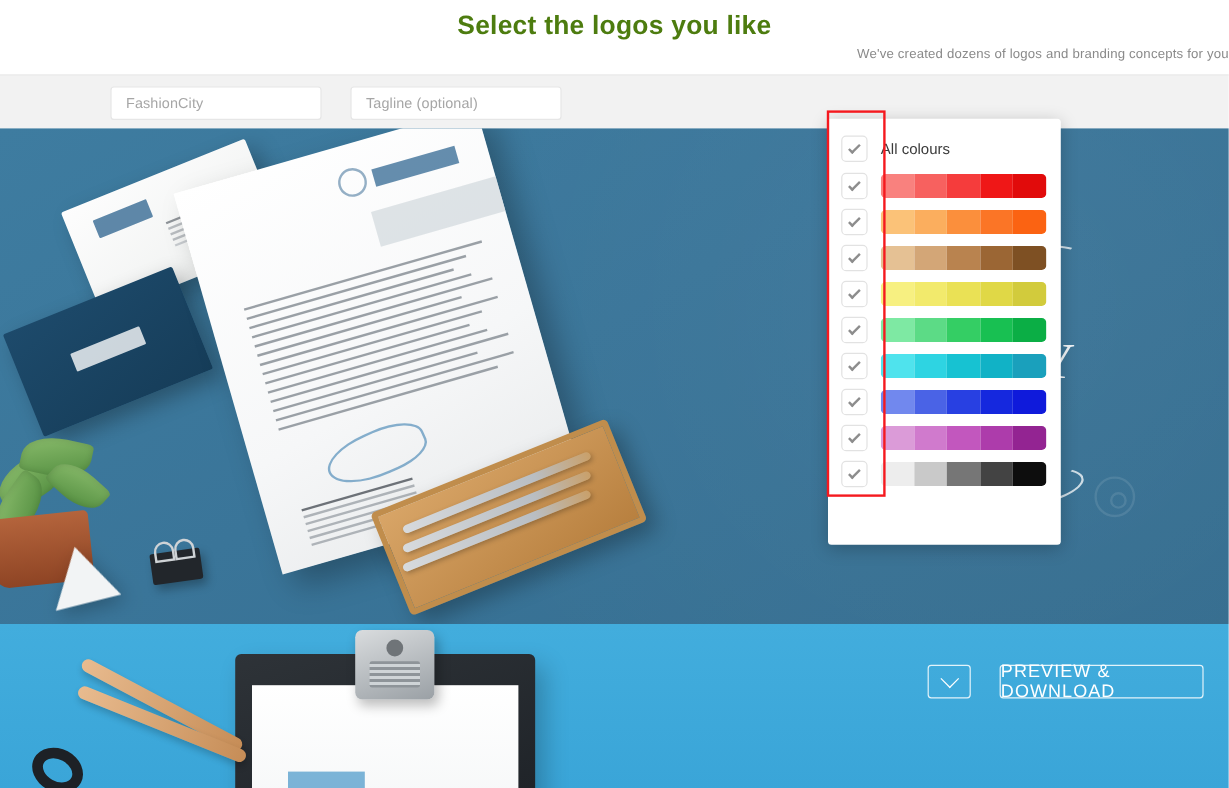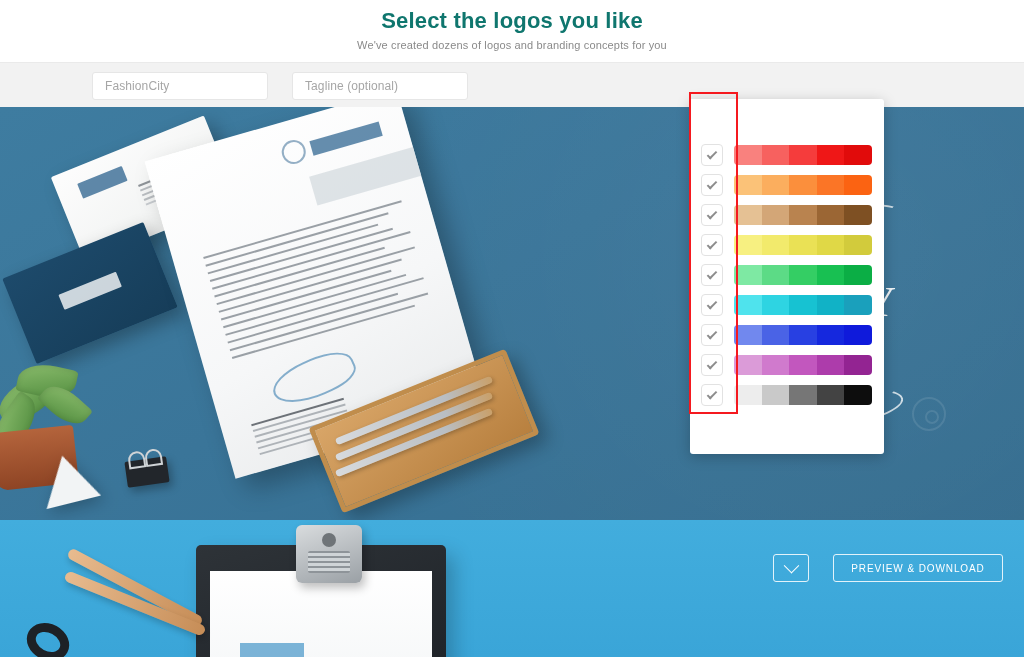--- a/index.html
+++ b/index.html
@@ -9,25 +9,25 @@
     overflow: hidden; background: #fff;
   }
   .page { position: relative; width: 1024px; height: 657px; overflow: hidden; }
 
   
   .header {
     position: absolute; left: 0; top: 0; width: 1024px; height: 62px;
     background: #ffffff; text-align: center;
   }
   .header-title {
-    font-size: 22px; font-weight: bold; color: #0f766e;
+    font-size: 22px; font-weight: bold; color: #4d7c0f;
     letter-spacing: .2px; padding-top: 8px; line-height: 26px;
   }
   .header-sub {
-    font-size: 11px; color: #8a8a8a; padding-top: 5px; letter-spacing: .15px;
+    font-size: 11px; color: #8a8a8a; padding-top: 5px; letter-spacing: .15px; text-align: right;
   }
 
   
   .toolbar {
     position: absolute; left: 0; top: 62px; width: 1024px; height: 45px;
     background: #f2f2f2; border-top: 1px solid #eaeaea;
   }
   .field {
     position: absolute; top: 9px; height: 28px;
     background: #fff; border: 1px solid #e6e6e6; border-radius: 3px;
@@ -224,21 +224,21 @@
   }
   .scis-b.b2{ top:78px; transform: rotate(22deg); }
   .scis-h {
     position:absolute; left:26px; top:104px; width:44px; height:36px;
     border:9px solid #1d2126; border-radius:50%; transform: rotate(28deg);
   }
 
   
   .btn-outline {
     position:absolute; border:1px solid rgba(255,255,255,.85); border-radius:3px;
-    color:#fff; font-size:10px; letter-spacing:.9px; background:transparent;
+    color:#fff; font-size:15px; letter-spacing:.9px; background:transparent;
     display:flex; align-items:center; justify-content:center; cursor:pointer;
   }
   #btn-more  { left:773px; top:447px; width:36px; height:28px; z-index:20; }
   #btn-more .cdn{ width:11px;height:11px;border-right:1.6px solid #fff;border-bottom:1.6px solid #fff;transform:rotate(45deg) translate(-2px,-2px); }
   #btn-dl    { left:833px; top:447px; width:170px; height:28px; z-index:20; }
 
   
   .panel {
     position:absolute; left:690px; top:99px; width:194px; height:355px;
     background:#fff; border-radius:0 3px 3px 3px; z-index:50;
@@ -366,20 +366,26 @@
       <i class="scis-h"></i>
     </div>
 
     <div class="btn-outline" id="btn-more">
       <span class="cdn"></span>
     </div>
     <div class="btn-outline" id="btn-dl">PREVIEW &amp; DOWNLOAD</div>
   </div>
 
   <div class="panel">
+    <div class="row" id="row-all" style="top:10px;">
+      <span class="chk">
+          <i class="tick"></i>
+        </span>
+      <span class="row-label">All colours</span>
+    </div>
     <div id="swatch-rows">
         <div class="row" style="top: 41px;">
           <span class="chk">
             <i class="tick"></i>
           </span>
           <span class="swatch">
             <i style="background: rgb(249, 129, 126);"></i>
             <i style="background: rgb(247, 97, 95);"></i>
             <i style="background: rgb(245, 60, 60);"></i>
             <i style="background: rgb(239, 23, 23);"></i>

